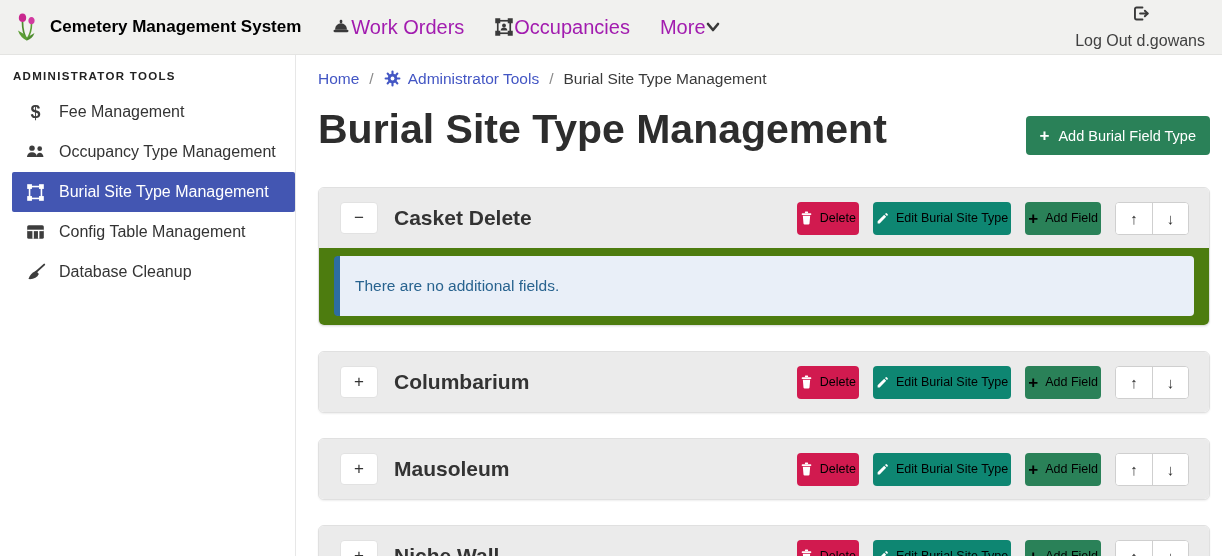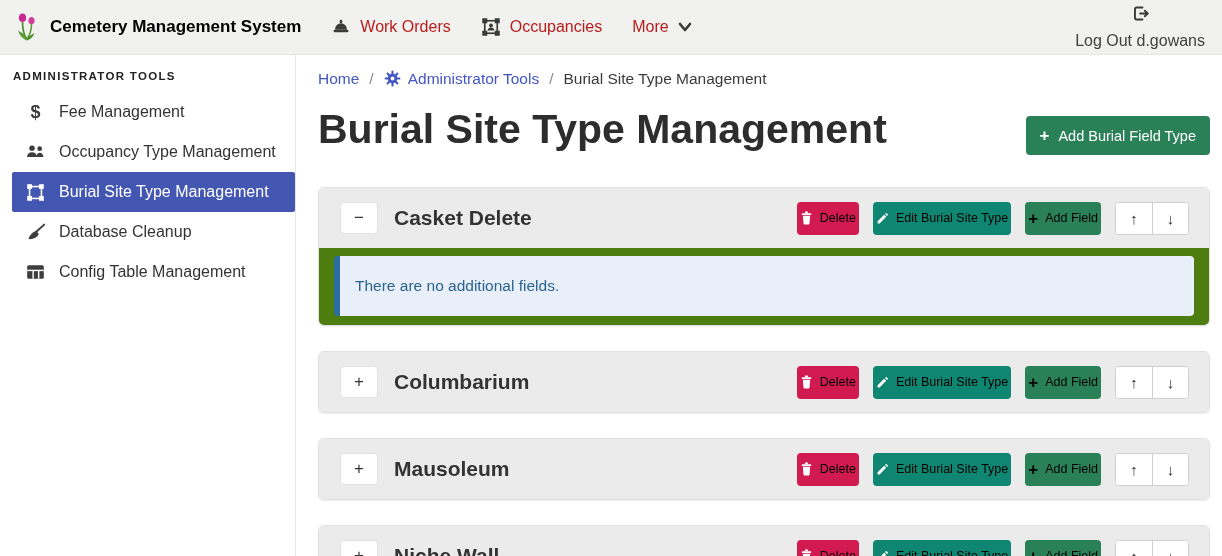--- a/index.html
+++ b/index.html
@@ -9,21 +9,21 @@
     font-family:"Liberation Sans", sans-serif;
     background:#fff; color:#333;
   }
   
   .navbar {
     height:55px; background:#f1f1ef; border-bottom:1px solid #e4e4e2;
     display:flex; align-items:center; padding:0 17px 0 14px;
   }
   .brand { display:flex; align-items:center; gap:10px; font-weight:bold; font-size:17px; color:#000000; cursor:pointer; }
   .nav-links { display:flex; align-items:center; margin-left:30px; gap:30px; }
-  .nav-item { display:flex; align-items:center; gap:9px; font-size:16px; color:#b91c1c; cursor:pointer; }
+  .nav-item { display:flex; align-items:center; font-size:20px; color:#a21caf; cursor:pointer; }
   .spacer { flex:1; }
   .logout { display:flex; align-items:center; gap:9px; font-size:16px; color:#414141; cursor:pointer;flex-direction:column; }
   .icn { display:inline-flex; align-items:center; justify-content:center; }
 
   
   .layout { display:flex; height:518px; }
   .sidebar { width:296px; flex:none; border-right:1px solid #e7e7e7; padding-top:6px; background:#fff; }
   .side-title { font-size:11.5px; font-weight:600; letter-spacing:1.3px; color:#222; margin:9px 0 10px 13px; }
   .side-item { height:40px; display:flex; align-items:center; gap:13px; padding-left:25px; font-size:16px; color:#333; cursor:pointer; }
   .side-item .sicon { width:21px; display:flex; justify-content:center; align-items:center; color:#3d3d3d; }
@@ -157,38 +157,38 @@
           <rect x="16.5" y="1.5" width="6" height="6" fill="#fff"></rect>
           <rect x="1.5" y="16.5" width="6" height="6" fill="#fff"></rect>
           <rect x="16.5" y="16.5" width="6" height="6" fill="#fff"></rect>
         </svg>
       </span>
       <span>Burial Site Type Management</span>
     </div>
 
     <div class="side-item">
       <span class="sicon">
-        <svg width="20" height="18" viewBox="0 0 24 22">
-          <line x1="22" y1="2" x2="12" y2="11" stroke="#3d3d3d" stroke-width="2.4" stroke-linecap="round"></line>
-          <path d="M12 9.5 L15.5 13.5 C13.5 18 8.5 20.3 2.8 19.7 C4.3 14.8 7.5 11.5 12 9.5 Z" fill="#3d3d3d"></path>
-        </svg>
-      </span>
-      <span>Database Cleanup</span>
-    </div>
-
-    <div class="side-item">
-      <span class="sicon">
         <svg width="19" height="16" viewBox="0 0 24 20">
           <rect x="1.5" y="1.5" width="21" height="17" rx="2" fill="#3d3d3d"></rect>
           <line x1="1.5" y1="8" x2="22.5" y2="8" stroke="#fff" stroke-width="1.8"></line>
           <line x1="9" y1="8" x2="9" y2="18.5" stroke="#fff" stroke-width="1.8"></line>
           <line x1="16" y1="8" x2="16" y2="18.5" stroke="#fff" stroke-width="1.8"></line>
         </svg>
       </span>
       <span>Config Table Management</span>
+    </div>
+
+    <div class="side-item">
+      <span class="sicon">
+        <svg width="20" height="18" viewBox="0 0 24 22">
+          <line x1="22" y1="2" x2="12" y2="11" stroke="#3d3d3d" stroke-width="2.4" stroke-linecap="round"></line>
+          <path d="M12 9.5 L15.5 13.5 C13.5 18 8.5 20.3 2.8 19.7 C4.3 14.8 7.5 11.5 12 9.5 Z" fill="#3d3d3d"></path>
+        </svg>
+      </span>
+      <span>Database Cleanup</span>
     </div>
   </aside>
 
   <main class="main">
 
     <div class="breadcrumb">
       <span class="crumb-link">
         <span>Home</span>
       </span>
       <span class="crumb-sep">/</span>

